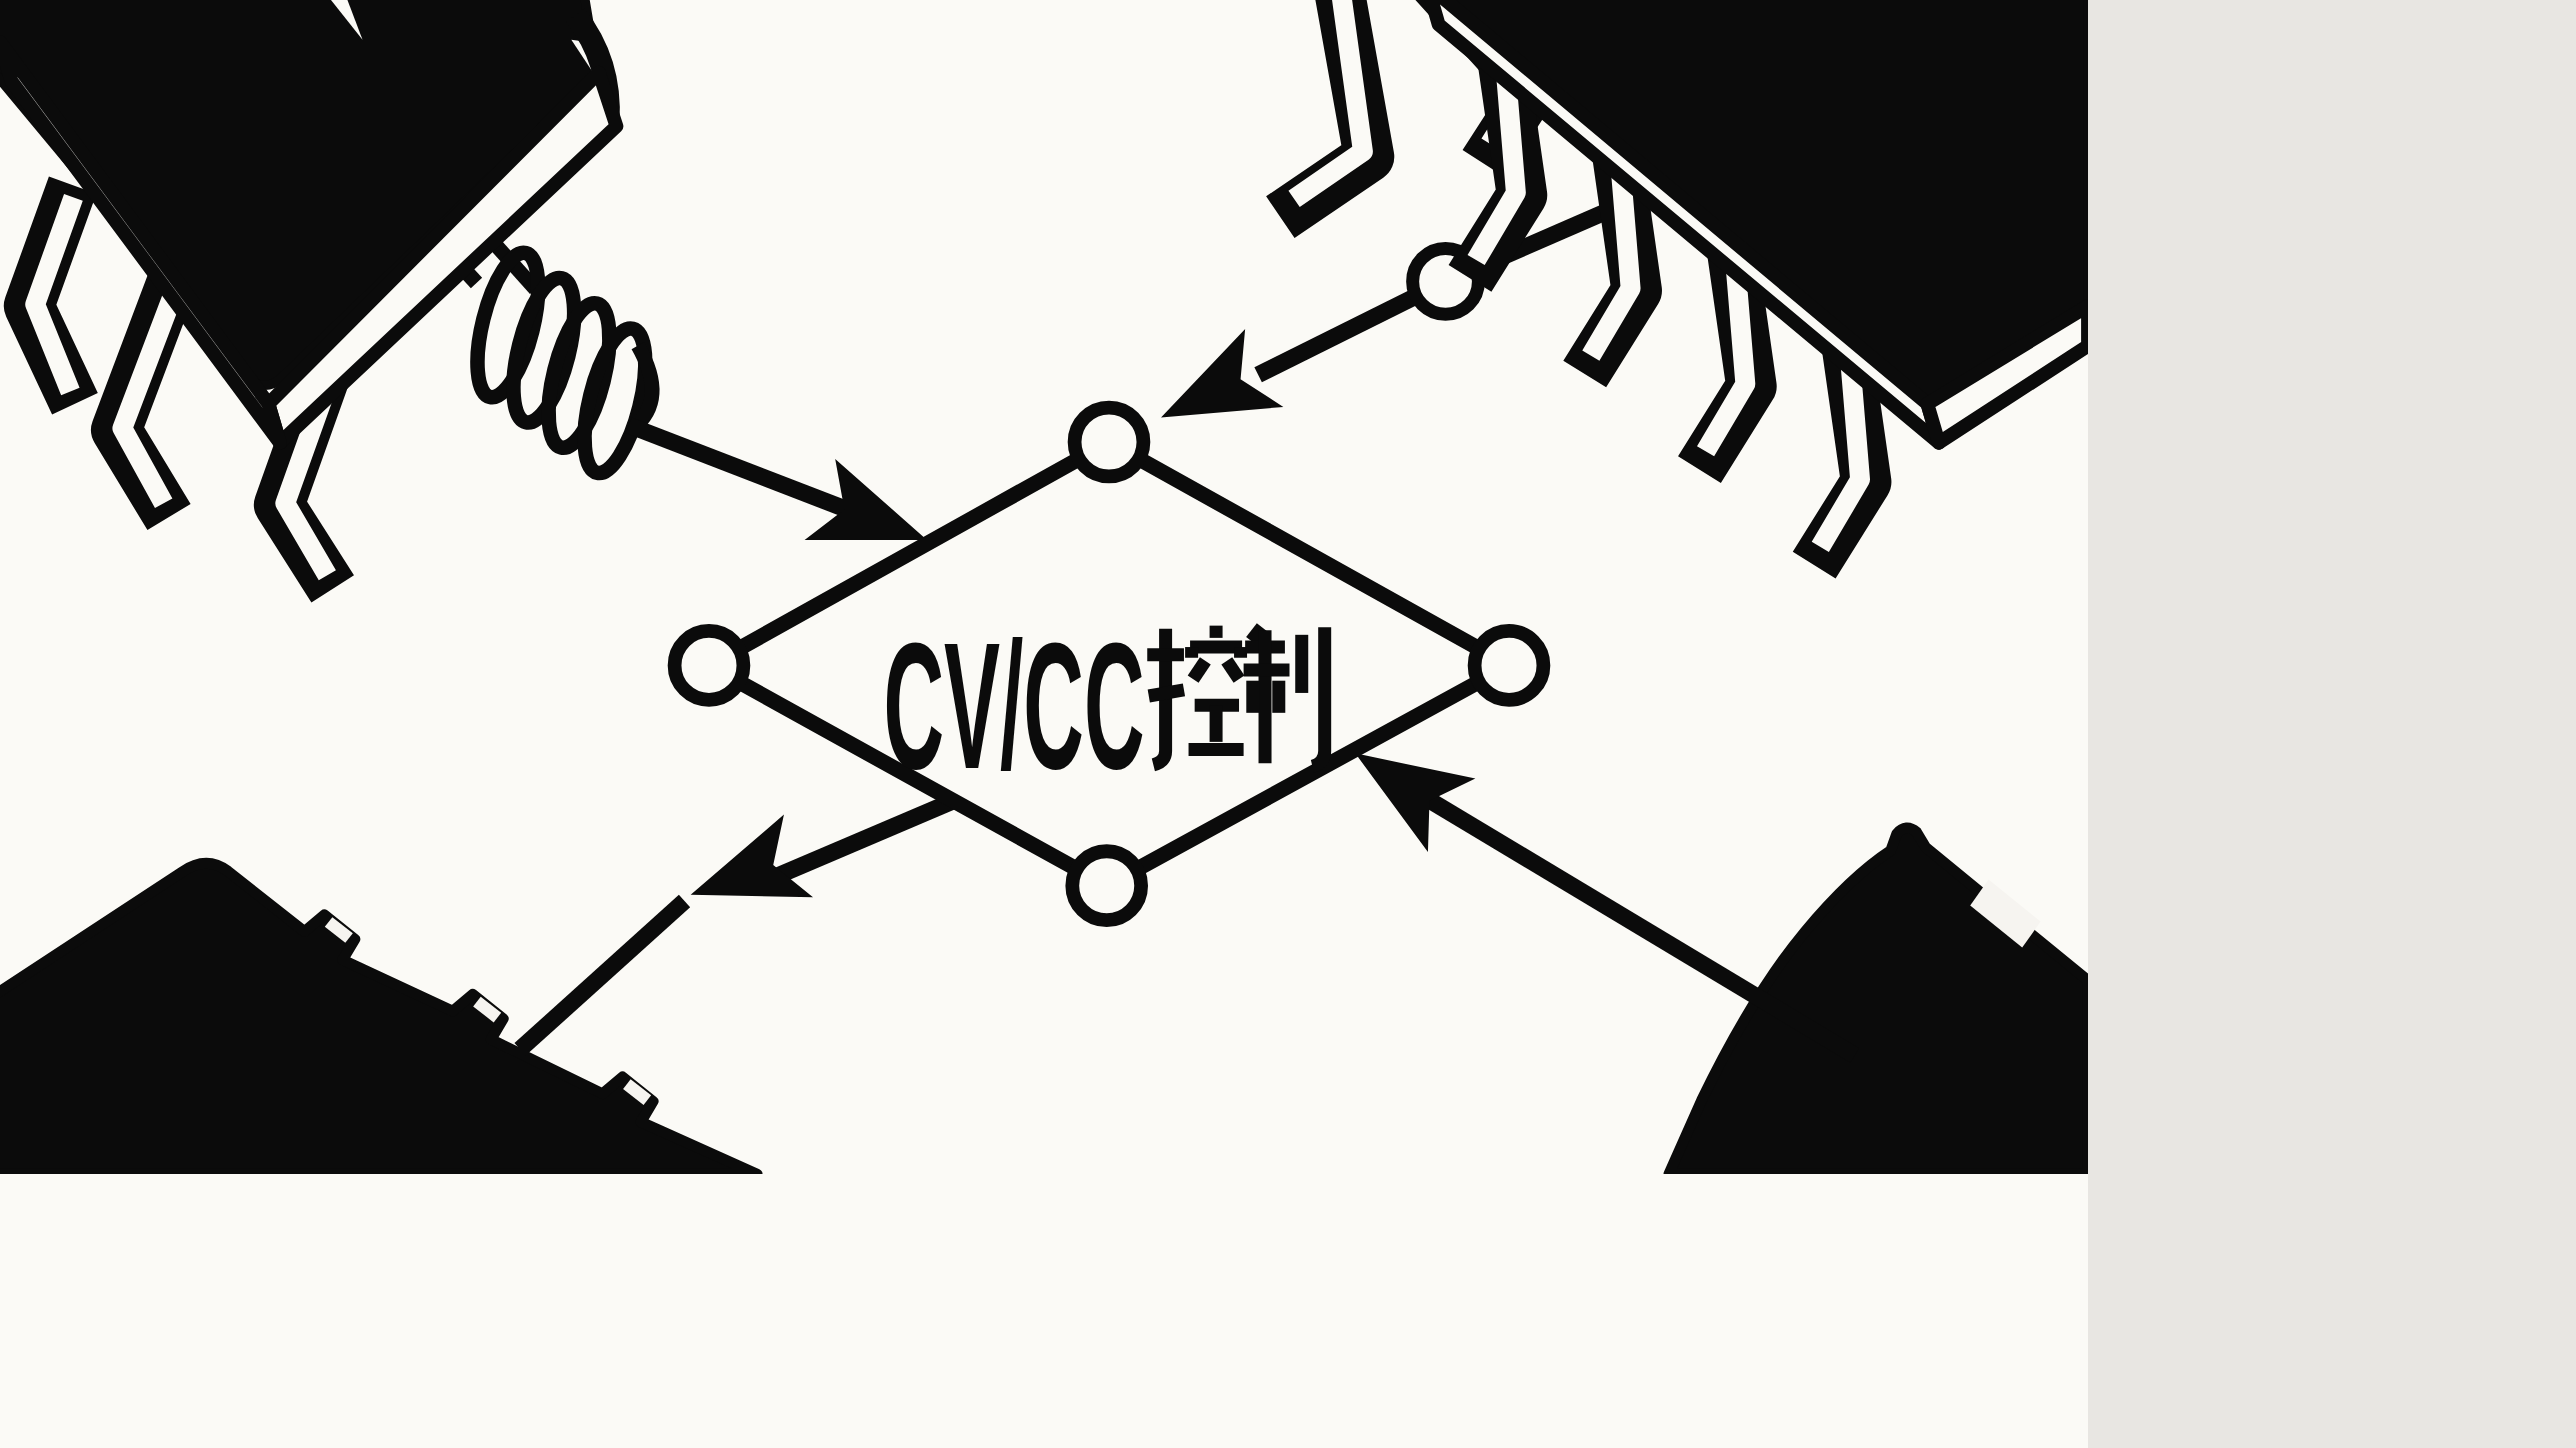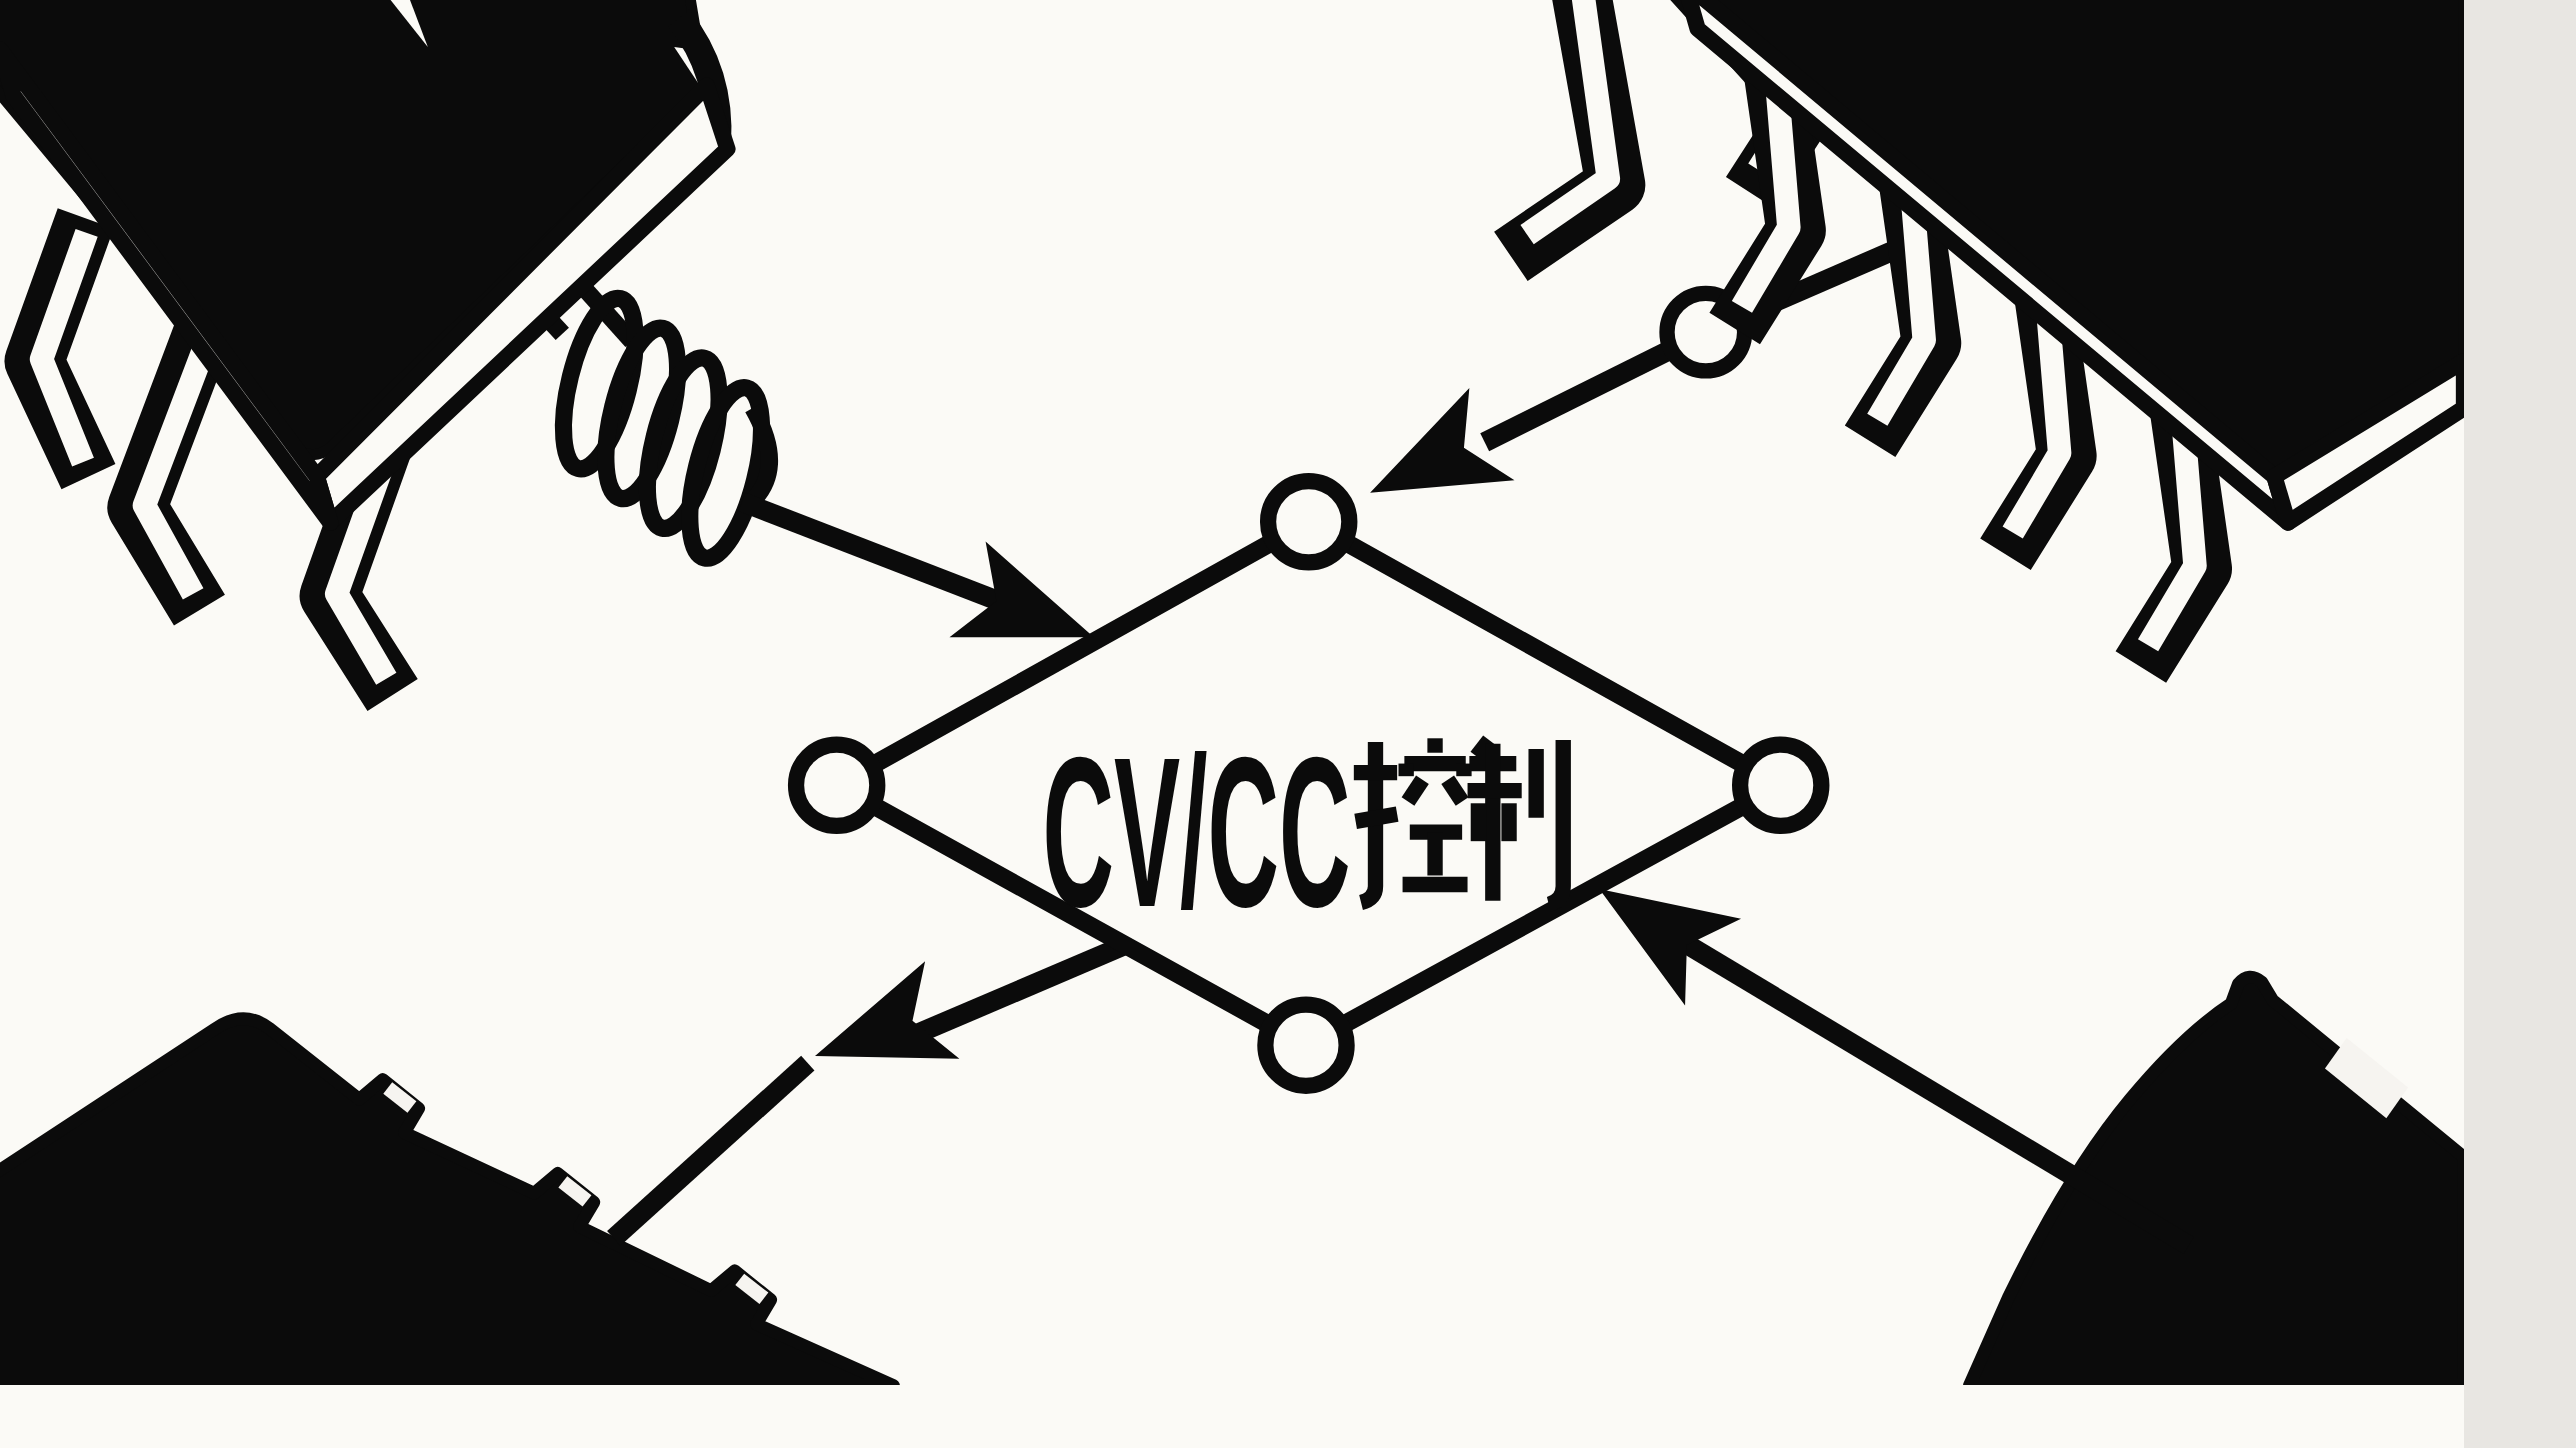--- a/index.html
+++ b/index.html
@@ -1,18 +1,18 @@
 <!DOCTYPE html>
 <html style="font-size:15px"><head>
 <meta charset="utf-8">
 <style>
   html,body{margin:0;padding:0;background:#e8e6e2;}
   .stage{
     position:relative;
-    width:2464px;height:1448px;
+    width:2088px;height:1448px;
     overflow:hidden;
     background:#fbfaf6;
     font-family:"Liberation Sans", sans-serif;
   }
   svg{position:absolute;inset:0;display:block;}
   .ink{fill:#0b0b0b;}
   .ink-line{stroke:#0b0b0b;fill:none;}
   .paper{fill:#fbfaf6;}
   .paper-line{stroke:#fbfaf6;fill:none;}
   .node{fill:#fbfaf6;stroke:#0b0b0b;}

